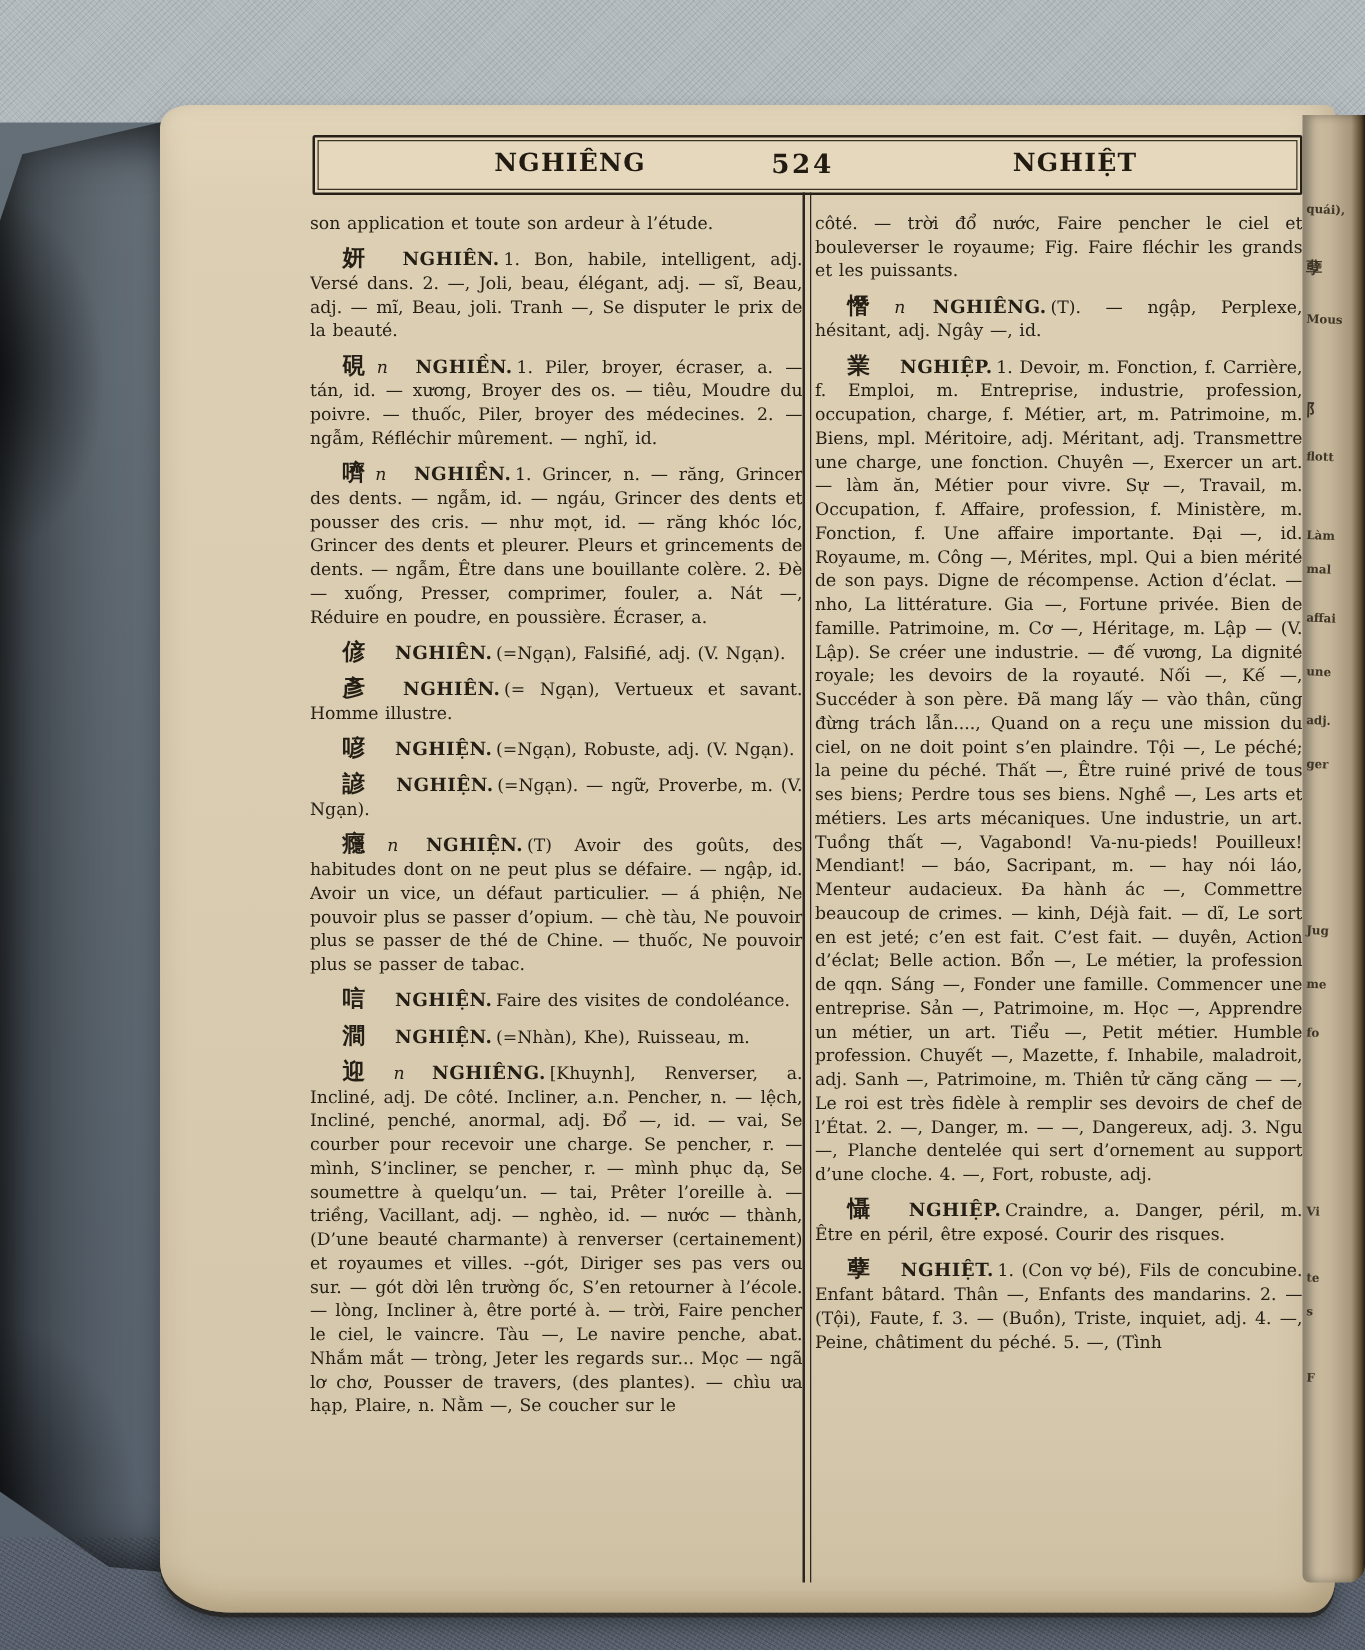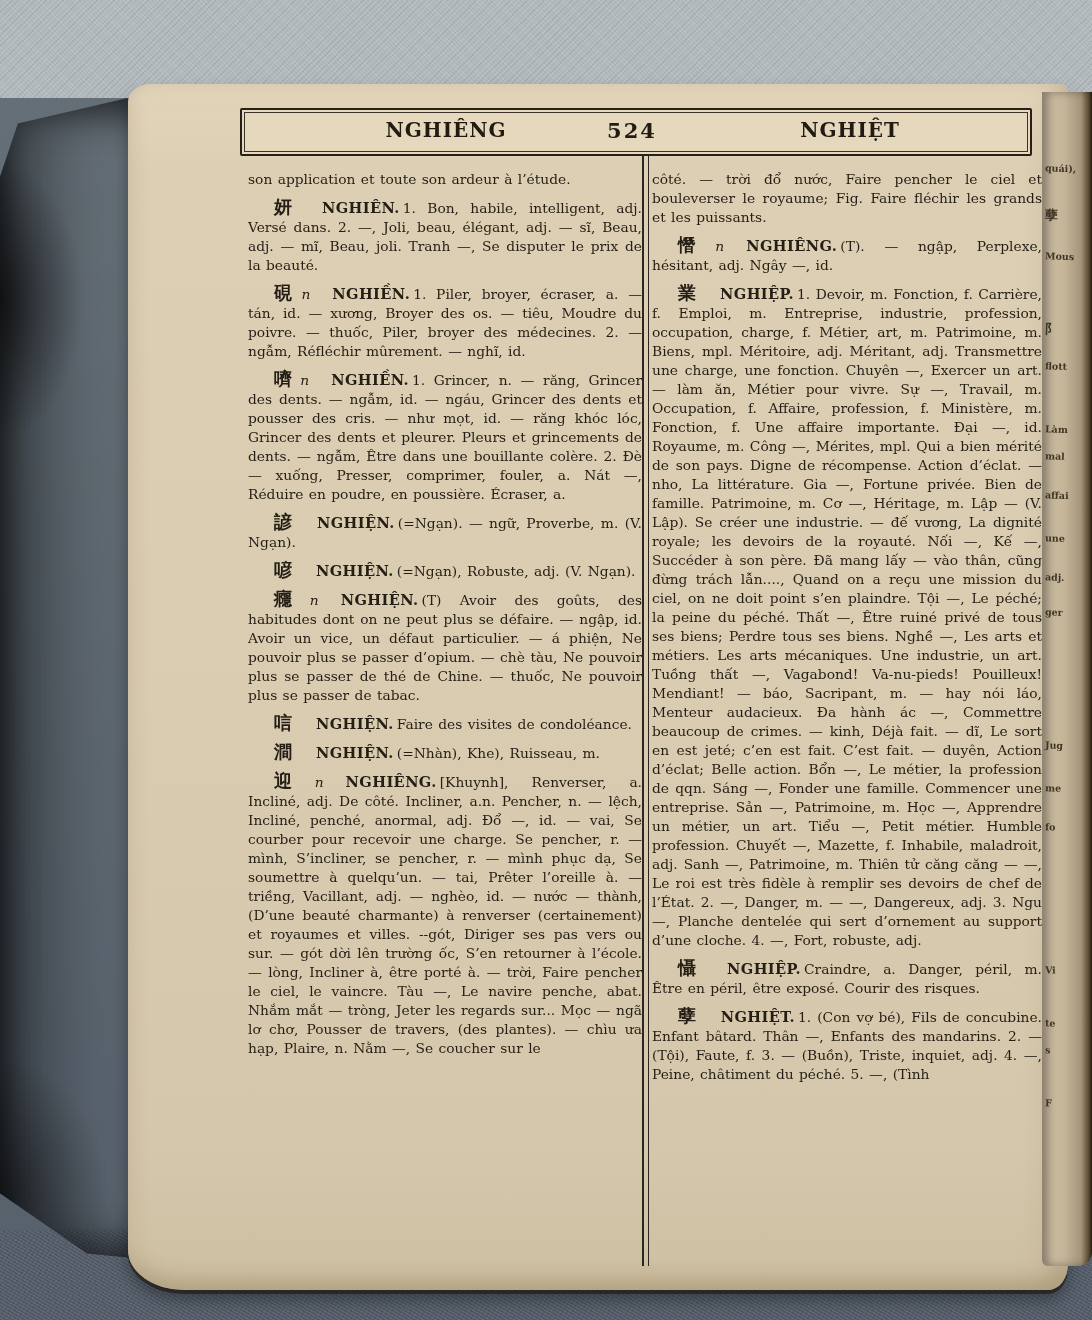--- a/index.html
+++ b/index.html
@@ -31,21 +31,21 @@
   
   .page{position:absolute;left:128px;top:84px;width:940px;height:1206px;
     background:linear-gradient(180deg,#e4d6bb 0,#dccfb4 7%,#d9ccb1 50%,#d5c7ab 88%,#cdbfa1 100%);
     background-blend-mode:normal;
     border-radius:24px 8px 20px 56px / 18px 8px 26px 40px;
     box-shadow:0 4px 0 rgba(25,19,10,.55), 0 10px 16px rgba(0,0,0,.35),
       inset -16px 0 30px rgba(118,95,60,.22), inset 0 -8px 20px rgba(128,104,68,.28),
       inset 0 10px 18px rgba(255,248,230,.35);}
 
   
-  .header-box{position:absolute;left:112px;top:24px;width:788px;height:44px;
+  .header-box{position:absolute;left:122px;top:24px;width:788px;height:44px;
     border:2.5px solid #262018;border-radius:2px;background:#e6d8bd;}
   .header-box::before{content:"";position:absolute;inset:2px;border:1px solid #3a3226;}
   .hdr{position:absolute;top:8px;transform:translateX(-50%);
     font-weight:bold;font-size:20px;letter-spacing:1px;color:#211b12;}
   .hdr-left{left:204px;}
   .hdr-center{left:390px;font-size:21px;letter-spacing:2px;}
   .hdr-right{left:608px;}
 
   
   .col{position:absolute;top:70px;color:#211b12;text-align:justify;overflow:hidden;}
@@ -86,22 +86,24 @@
       <span class="hdr hdr-center">524</span>
       <span class="hdr hdr-right">NGHIỆT</span>
     </div>
 
     <div class="col-divider"></div>
     <div class="col col-left" id="col-left">
         <p class="entry cont"><span class="body">son application et toute son ardeur à l’étude.</span></p>
         <p class="entry"><span class="cjk">妍</span><span class="head">NGHIÊN.</span><span class="body">1. Bon, habile, intelligent, adj. Versé dans. 2. —, Joli, beau, élégant, adj. — sĩ, Beau, adj. — mĩ, Beau, joli. Tranh —, Se disputer le prix de la beauté.</span></p>
         <p class="entry"><span class="cjk">硯</span><span class="pre">n</span><span class="head">NGHIỀN.</span><span class="body">1. Piler, broyer, écraser, a. — tán, id. — xương, Broyer des os. — tiêu, Moudre du poivre. — thuốc, Piler, broyer des médecines. 2. — ngẫm, Réfléchir mûrement. — nghĩ, id.</span></p>
         <p class="entry"><span class="cjk">嚌</span><span class="pre">n</span><span class="head">NGHIỀN.</span><span class="body">1. Grincer, n. — răng, Grincer des dents. — ngẫm, id. — ngáu, Grincer des dents et pousser des cris. — như mọt, id. — răng khóc lóc, Grincer des dents et pleurer. Pleurs et grincements de dents. — ngẫm, Être dans une bouillante colère. 2. Đè — xuống, Presser, comprimer, fouler, a. Nát —, Réduire en poudre, en poussière. Écraser, a.</span></p>
+        <p class="entry"><span class="cjk">偐</span><span class="head">NGHIÊN.</span><span class="body">(=Ngạn), Falsifié, adj. (V. Ngạn).</span></p>
+        <p class="entry"><span class="cjk">彥</span><span class="head">NGHIÊN.</span><span class="body">(= Ngạn), Vertueux et savant. Homme illustre.</span></p>
+        <p class="entry"><span class="cjk">喭</span><span class="head">NGHIỆN.</span><span class="body">(=Ngạn), Robuste, adj. (V. Ngạn).</span></p>
         <p class="entry"><span class="cjk">諺</span><span class="head">NGHIỆN.</span><span class="body">(=Ngạn). — ngữ, Proverbe, m. (V. Ngạn).</span></p>
-        <p class="entry"><span class="cjk">喭</span><span class="head">NGHIỆN.</span><span class="body">(=Ngạn), Robuste, adj. (V. Ngạn).</span></p>
         <p class="entry"><span class="cjk">癮</span><span class="pre">n</span><span class="head">NGHIỆN.</span><span class="body">(T) Avoir des goûts, des habitudes dont on ne peut plus se défaire. — ngập, id. Avoir un vice, un défaut particulier. — á phiện, Ne pouvoir plus se passer d’opium. — chè tàu, Ne pouvoir plus se passer de thé de Chine. — thuốc, Ne pouvoir plus se passer de tabac.</span></p>
         <p class="entry"><span class="cjk">唁</span><span class="head">NGHIỆN.</span><span class="body">Faire des visites de condoléance.</span></p>
         <p class="entry"><span class="cjk">澗</span><span class="head">NGHIỆN.</span><span class="body">(=Nhàn), Khe), Ruisseau, m.</span></p>
         <p class="entry"><span class="cjk">迎</span><span class="pre">n</span><span class="head">NGHIÊNG.</span><span class="body">[Khuynh], Renverser, a. Incliné, adj. De côté. Incliner, a.n. Pencher, n. — lệch, Incliné, penché, anormal, adj. Đổ —, id. — vai, Se courber pour recevoir une charge. Se pencher, r. — mình, S’incliner, se pencher, r. — mình phục dạ, Se soumettre à quelqu’un. — tai, Prêter l’oreille à. — triềng, Vacillant, adj. — nghèo, id. — nước — thành, (D’une beauté charmante) à renverser (certainement) et royaumes et villes. --gót, Diriger ses pas vers ou sur. — gót dời lên trường ốc, S’en retourner à l’école. — lòng, Incliner à, être porté à. — trời, Faire pencher le ciel, le vaincre. Tàu —, Le navire penche, abat. Nhắm mắt — tròng, Jeter les regards sur... Mọc — ngã lơ chơ, Pousser de travers, (des plantes). — chìu ưa hạp, Plaire, n. Nằm —, Se coucher sur le</span></p>
       </div>
     <div class="col col-right" id="col-right">
         <p class="entry cont"><span class="body">côté. — trời đổ nước, Faire pencher le ciel et bouleverser le royaume; Fig. Faire fléchir les grands et les puissants.</span></p>
         <p class="entry"><span class="cjk">憯</span><span class="pre">n</span><span class="head">NGHIÊNG.</span><span class="body">(T). — ngập, Perplexe, hésitant, adj. Ngây —, id.</span></p>
         <p class="entry"><span class="cjk">業</span><span class="head">NGHIỆP.</span><span class="body">1. Devoir, m. Fonction, f. Carrière, f. Emploi, m. Entreprise, industrie, profession, occupation, charge, f. Métier, art, m. Patrimoine, m. Biens, mpl. Méritoire, adj. Méritant, adj. Transmettre une charge, une fonction. Chuyên —, Exercer un art. — làm ăn, Métier pour vivre. Sự —, Travail, m. Occupation, f. Affaire, profession, f. Ministère, m. Fonction, f. Une affaire importante. Đại —, id. Royaume, m. Công —, Mérites, mpl. Qui a bien mérité de son pays. Digne de récompense. Action d’éclat. — nho, La littérature. Gia —, Fortune privée. Bien de famille. Patrimoine, m. Cơ —, Héritage, m. Lập — (V. Lập). Se créer une industrie. — đế vương, La dignité royale; les devoirs de la royauté. Nối —, Kế —, Succéder à son père. Đã mang lấy — vào thân, cũng đừng trách lẫn...., Quand on a reçu une mission du ciel, on ne doit point s’en plaindre. Tội —, Le péché; la peine du péché. Thất —, Être ruiné privé de tous ses biens; Perdre tous ses biens. Nghề —, Les arts et métiers. Les arts mécaniques. Une industrie, un art. Tuồng thất —, Vagabond! Va-nu-pieds! Pouilleux! Mendiant! — báo, Sacripant, m. — hay nói láo, Menteur audacieux. Đa hành ác —, Commettre beaucoup de crimes. — kinh, Déjà fait. — dĩ, Le sort en est jeté; c’en est fait. C’est fait. — duyên, Action d’éclat; Belle action. Bổn —, Le métier, la profession de qqn. Sáng —, Fonder une famille. Commencer une entreprise. Sản —, Patrimoine, m. Học —, Apprendre un métier, un art. Tiểu —, Petit métier. Humble profession. Chuyết —, Mazette, f. Inhabile, maladroit, adj. Sanh —, Patrimoine, m. Thiên tử căng căng — —, Le roi est très fidèle à remplir ses devoirs de chef de l’État. 2. —, Danger, m. — —, Dangereux, adj. 3. Ngu —, Planche dentelée qui sert d’ornement au support d’une cloche. 4. —, Fort, robuste, adj.</span></p>
         <p class="entry"><span class="cjk">懾</span><span class="head">NGHIỆP.</span><span class="body">Craindre, a. Danger, péril, m. Être en péril, être exposé. Courir des risques.</span></p>

